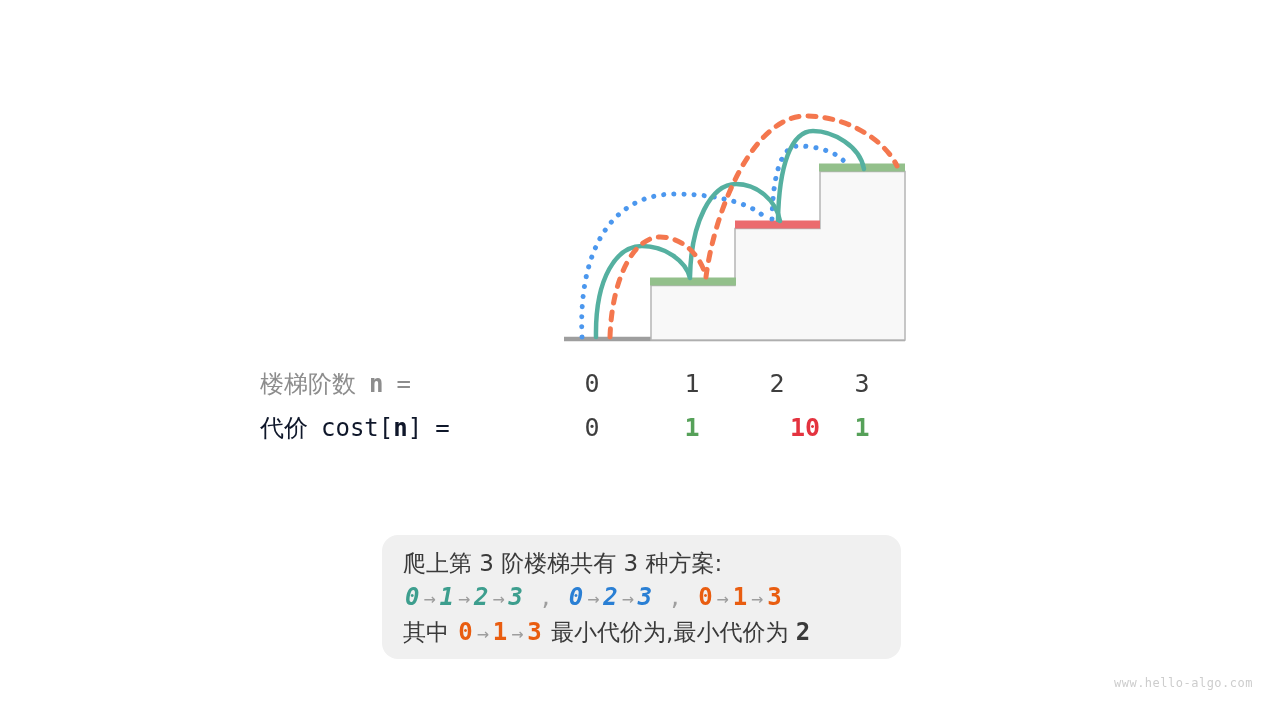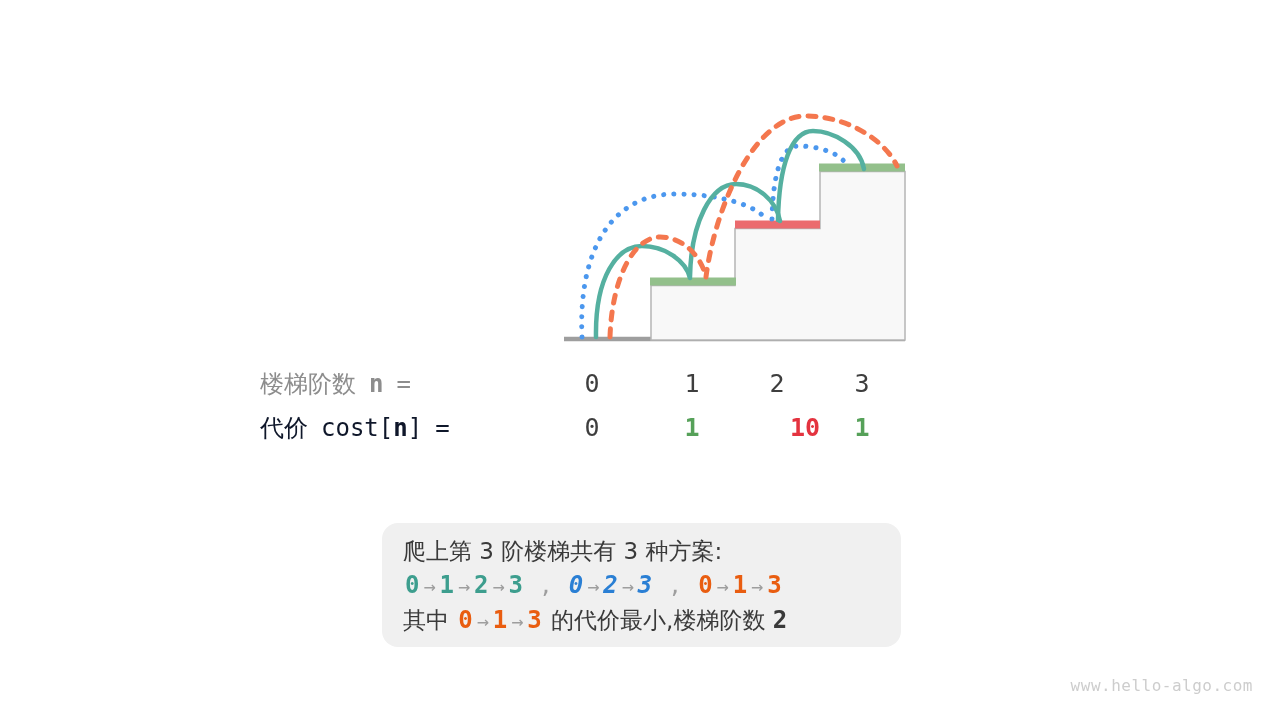--- a/index.html
+++ b/index.html
@@ -32,21 +32,21 @@
     border-radius:16px; box-sizing:border-box; padding:11px 21px;
   }
   .note-line { line-height:34px; font-size:23px; white-space:nowrap; }
   .note-line .pathseg span { margin:0 2px; }
   .digit { font-family:"DejaVu Sans Mono", monospace; font-weight:bold; font-size:24px; }
   .arrow { font-family:"DejaVu Sans Mono", monospace; font-size:20px; }
   .comma { font-family:"DejaVu Sans Mono", monospace; font-size:22px; margin:0 7px; }
 
   .watermark {
     position:absolute; top:676px; right:27px;
-    font-size:16px; letter-spacing:0.5px;
+    font-size:12px; letter-spacing:0.5px;
   }
 </style>
 </head>
 <body>
 
 <svg id="figure-svg" width="1280" height="720" viewBox="0 0 1280 720">
 
   <line x1="564" y1="339" x2="905" y2="339" stroke-width="4.5" style="stroke: rgb(158, 158, 158);"></line>
 
   <polygon points="651,340 651,285.5 735,285.5 735,228.5 820,228.5 820,171.5 905,171.5 905,340" stroke-width="1.5" style="fill: rgb(248, 248, 248); stroke: rgb(181, 181, 181);"></polygon>
@@ -79,37 +79,37 @@
 <div class="num-row" style="top:412px">
   <div class="row-label" style="color: #0f172a;">
     <span>代价</span><span class="mono gap">cost[</span><span class="mono bold">n</span><span class="mono">]</span><span class="mono gap">=</span>
   </div>
   <span class="cell mono" style="left: 592px; color: rgb(62, 62, 62);">0</span>
   <span class="cell mono bold" style="left: 692px; color: rgb(86, 161, 89);">1</span>
   <span class="cell mono bold" style="left: 777px; color: rgb(228, 51, 63); margin-left: 28px;">10</span>
   <span class="cell mono bold" style="left: 862px; color: rgb(86, 161, 89);">1</span>
 </div>
 
-<div class="note-box" style="background: rgb(240, 240, 240); color: rgb(58, 58, 58);">
+<div class="note-box" style="background: rgb(240, 240, 240); color: rgb(58, 58, 58); margin-top: 12px;">
 
   <div class="note-line">爬上第 3 阶楼梯共有 3 种方案:</div>
 
   <div class="note-line">
-    <span class="pathseg" style="color: rgb(61, 158, 142);">
+    <span class="pathseg" style="color: rgb(61, 158, 142); font-style: italic;">
       <span class="digit">0</span><span class="arrow" style="color: rgb(158, 158, 158);">→</span><span class="digit">1</span><span class="arrow" style="color: rgb(158, 158, 158);">→</span><span class="digit">2</span><span class="arrow" style="color: rgb(158, 158, 158);">→</span><span class="digit">3</span>
     </span><span class="comma" style="color: rgb(158, 158, 158);">,</span><span class="pathseg" style="color: rgb(42, 127, 212); font-style: italic;">
       <span class="digit">0</span><span class="arrow" style="color: rgb(158, 158, 158);">→</span><span class="digit">2</span><span class="arrow" style="color: rgb(158, 158, 158);">→</span><span class="digit">3</span>
     </span><span class="comma" style="color: rgb(158, 158, 158);">,</span><span class="pathseg" style="color: rgb(233, 93, 16); text-align: right;">
       <span class="digit">0</span><span class="arrow" style="color: rgb(158, 158, 158);">→</span><span class="digit">1</span><span class="arrow" style="color: rgb(158, 158, 158);">→</span><span class="digit">3</span>
     </span>
   </div>
 
   <div class="note-line">
     <span>其中</span>
     <span class="pathseg" style="color: rgb(233, 93, 16); text-align: center;">
       <span class="digit">0</span><span class="arrow" style="color: rgb(158, 158, 158);">→</span><span class="digit">1</span><span class="arrow" style="color: rgb(158, 158, 158);">→</span><span class="digit">3</span>
     </span>
-    <span>的代价最小,楼梯阶数</span>
+    <span>最小代价为,最小代价为</span>
     <span class="digit" style="color: rgb(58, 58, 58);">2</span>
   </div>
 </div>
 
 <div class="watermark mono" style="color: rgb(205, 205, 205);">www.hello-algo.com</div>
 
 </body></html>

